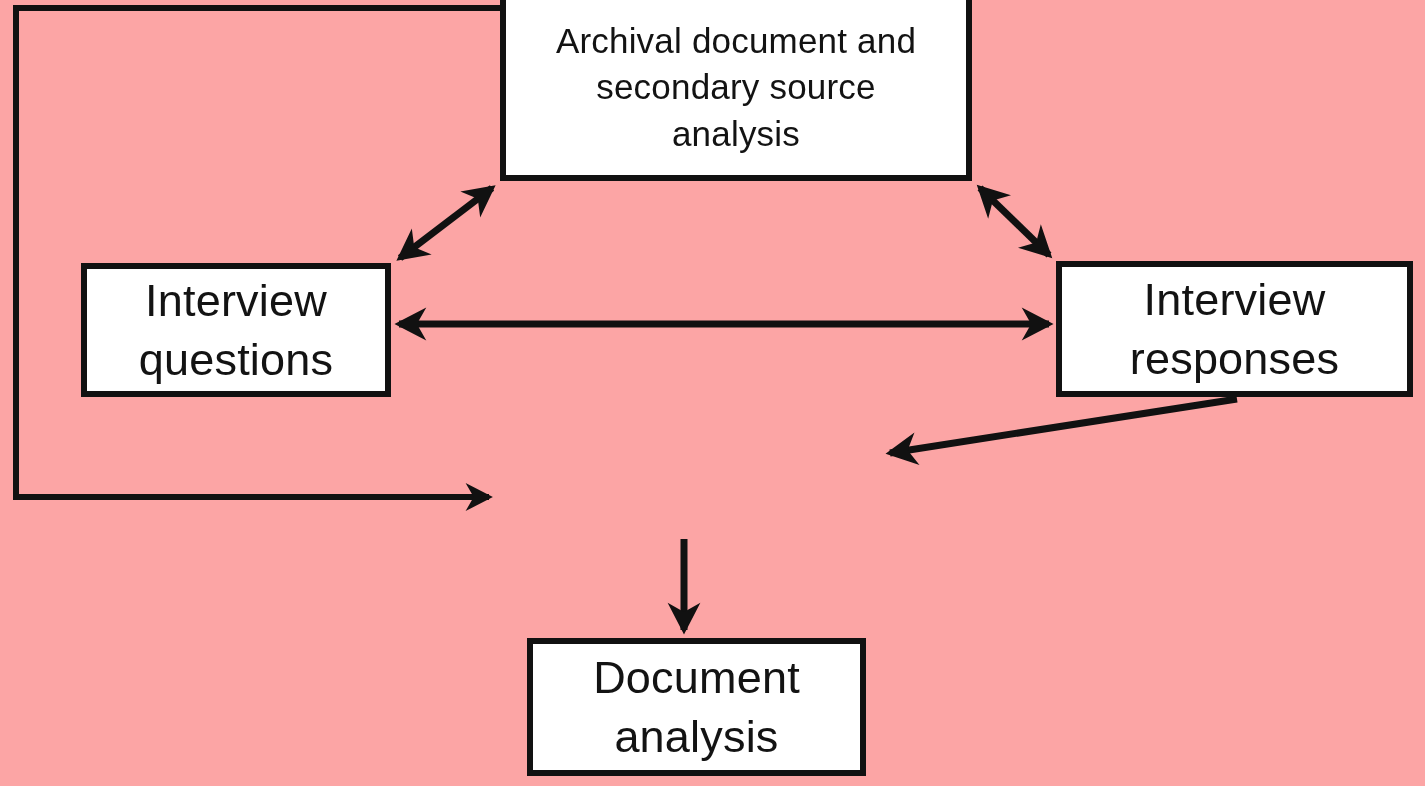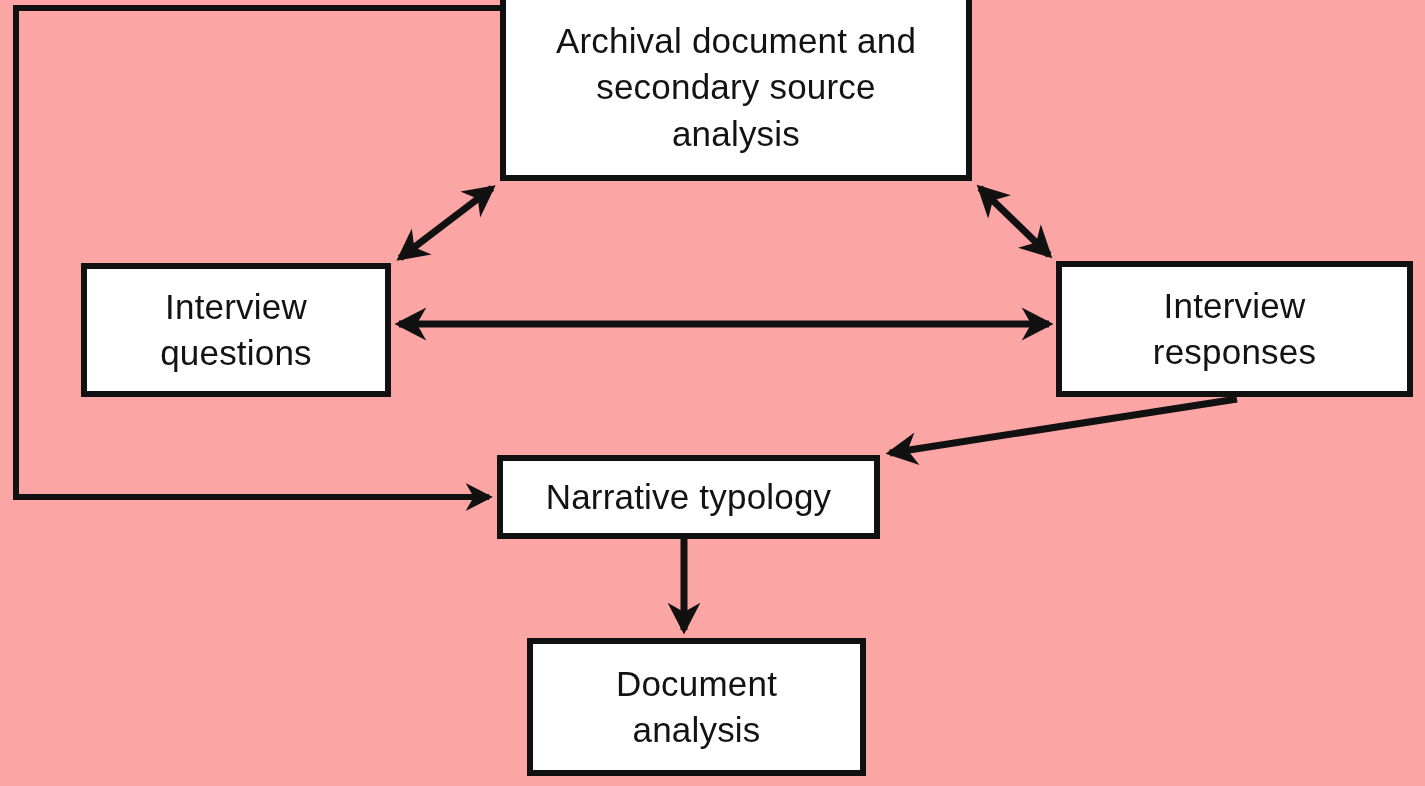--- a/index.html
+++ b/index.html
@@ -33,21 +33,21 @@
     display: flex;
     align-items: center;
     justify-content: center;
     text-align: center;
     z-index: 3;
   }
   .node-label {
     display: block;
     color: #131313;
     font-family: "Liberation Sans", sans-serif;
-    font-size: 35px;
+    font-size: 45px;
     line-height: 1.32;
     letter-spacing: 0.2px;
     white-space: pre-line;
     padding: 0 10px;
   }
   
   #node-archival {
     left: 500px;
     top: -6px;
     width: 472px;
@@ -117,22 +117,19 @@
   <div class="node-box" id="node-interview-questions">
     <span class="node-label">Interview
 questions</span>
   </div>
 
   <div class="node-box" id="node-interview-responses">
     <span class="node-label">Interview
 responses</span>
   </div>
 
-  <div class="node-box" id="node-narrative-typology">
-    <span class="node-label">Narrative typology</span>
-  </div>
 
   <div class="node-box" id="node-document-analysis">
     <span class="node-label">Document
 analysis</span>
   </div>
 
 </div>
 
 </body></html>

